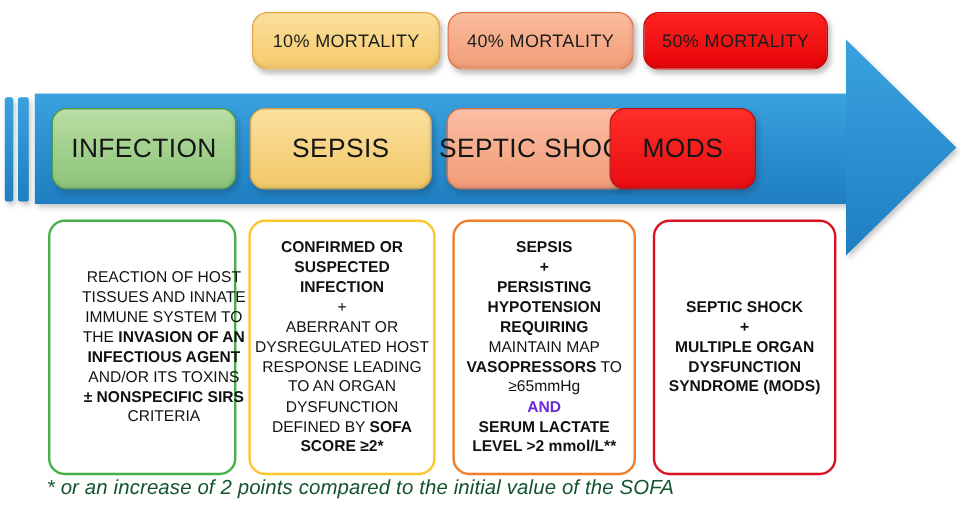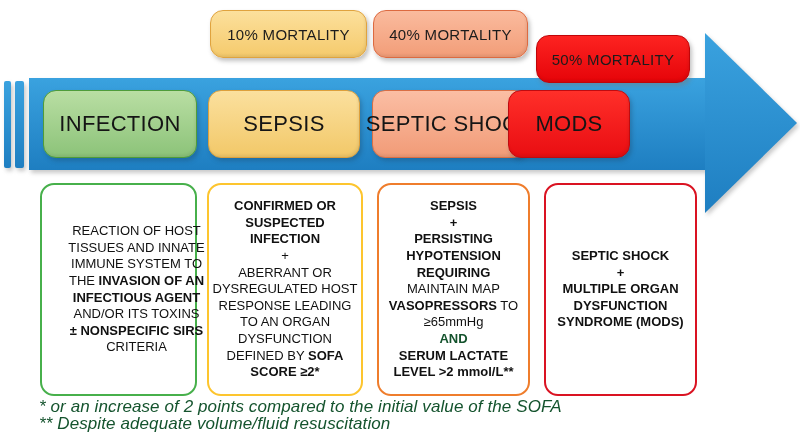--- a/index.html
+++ b/index.html
@@ -69,21 +69,21 @@
       <rect x="4" y="81" width="7" height="87" rx="2" fill="url(#agrad)"></rect>
       <rect x="15" y="81" width="9" height="87" rx="2" fill="url(#agrad)"></rect>
     </g>
     <rect x="29" y="78" width="677" height="92" fill="url(#agrad)"></rect>
     <polygon points="705,33 797,123 705,213" fill="url(#agrad)"></polygon>
   </svg>
 
   <div id="mortality-row">
       <div class="mort c1" style="background: linear-gradient(rgb(252, 224, 156), rgb(245, 202, 108)); border-color: rgb(224, 163, 62);">10% MORTALITY</div>
       <div class="mort c2" style="background: linear-gradient(rgb(250, 187, 158), rgb(242, 157, 120)); border-color: rgb(221, 106, 64);">40% MORTALITY</div>
-      <div class="mort c3" style="background: linear-gradient(rgb(253, 35, 33), rgb(230, 4, 9)); border-color: rgb(192, 4, 8); margin-top: 25px;">50% MORTALITY</div>
+      <div class="mort c3" style="background: linear-gradient(rgb(253, 35, 33), rgb(230, 4, 9)); border-color: rgb(192, 4, 8);">50% MORTALITY</div>
     </div>
   <div id="stage-row">
       <div class="stage c0" style="background: linear-gradient(rgb(185, 222, 163), rgb(140, 195, 121)); border-color: rgb(79, 156, 58);">INFECTION</div>
       <div class="stage c1" style="background: linear-gradient(rgb(251, 224, 158), rgb(242, 200, 104)); border-color: rgb(221, 160, 60);">SEPSIS</div>
       <div class="stage c2" style="background: linear-gradient(rgb(251, 190, 164), rgb(241, 155, 119)); border-color: rgb(217, 111, 69);">SEPTIC SHOCK</div>
       <div class="stage c3" style="background: linear-gradient(rgb(255, 47, 41), rgb(233, 13, 18)); border-color: rgb(191, 11, 16);">MODS</div>
     </div>
   <div id="definitions-row">
       <div class="desc c0" style="border-color: rgb(71, 176, 75); padding-left: 40px;">
         <div class="dline"><span>REACTION OF HOST</span></div>
@@ -110,31 +110,30 @@
       </div>
       <div class="desc c2" style="border-color: rgb(239, 125, 44);">
         <div class="dline"><span class="b">SEPSIS</span></div>
         <div class="dline"><span class="b">+</span></div>
         <div class="dline"><span class="b">PERSISTING</span></div>
         <div class="dline"><span class="b">HYPOTENSION</span></div>
         <div class="dline"><span class="b">REQUIRING</span></div>
         <div class="dline"><span>MAINTAIN MAP</span></div>
         <div class="dline"><span class="b">VASOPRESSORS</span><span> TO</span></div>
         <div class="dline"><span>≥65mmHg</span></div>
-        <div class="dline"><span class="b" style="color: #14532d;">AND</span></div>
+        <div class="dline"><span class="b" style="color: #6d28d9;">AND</span></div>
         <div class="dline"><span class="b">SERUM LACTATE</span></div>
         <div class="dline"><span class="b">LEVEL &gt;2 mmol/L**</span></div>
       </div>
       <div class="desc c3" style="border-color: rgb(218, 19, 34);">
         <div class="dline"><span class="b">SEPTIC SHOCK</span></div>
         <div class="dline"><span class="b">+</span></div>
         <div class="dline"><span class="b">MULTIPLE ORGAN</span></div>
         <div class="dline"><span class="b">DYSFUNCTION</span></div>
         <div class="dline"><span class="b">SYNDROME (MODS)</span></div>
       </div>
     </div>
 
   <div id="footnotes">
     <div>* or an increase of 2 points compared to the initial value of the SOFA</div>
-    <div>** Despite adequate volume/fluid resuscitation</div>
   </div>
 
 </div>
 
 </body></html>

